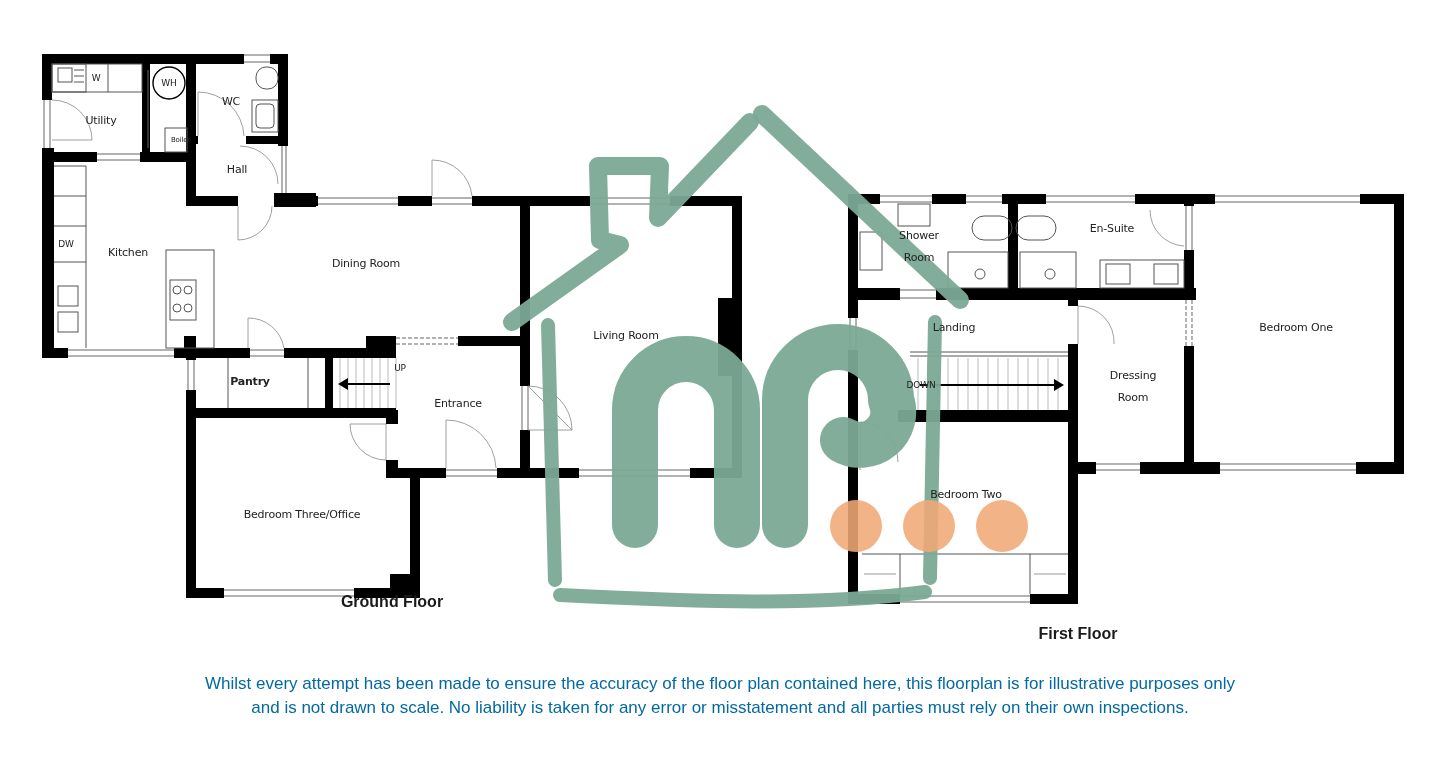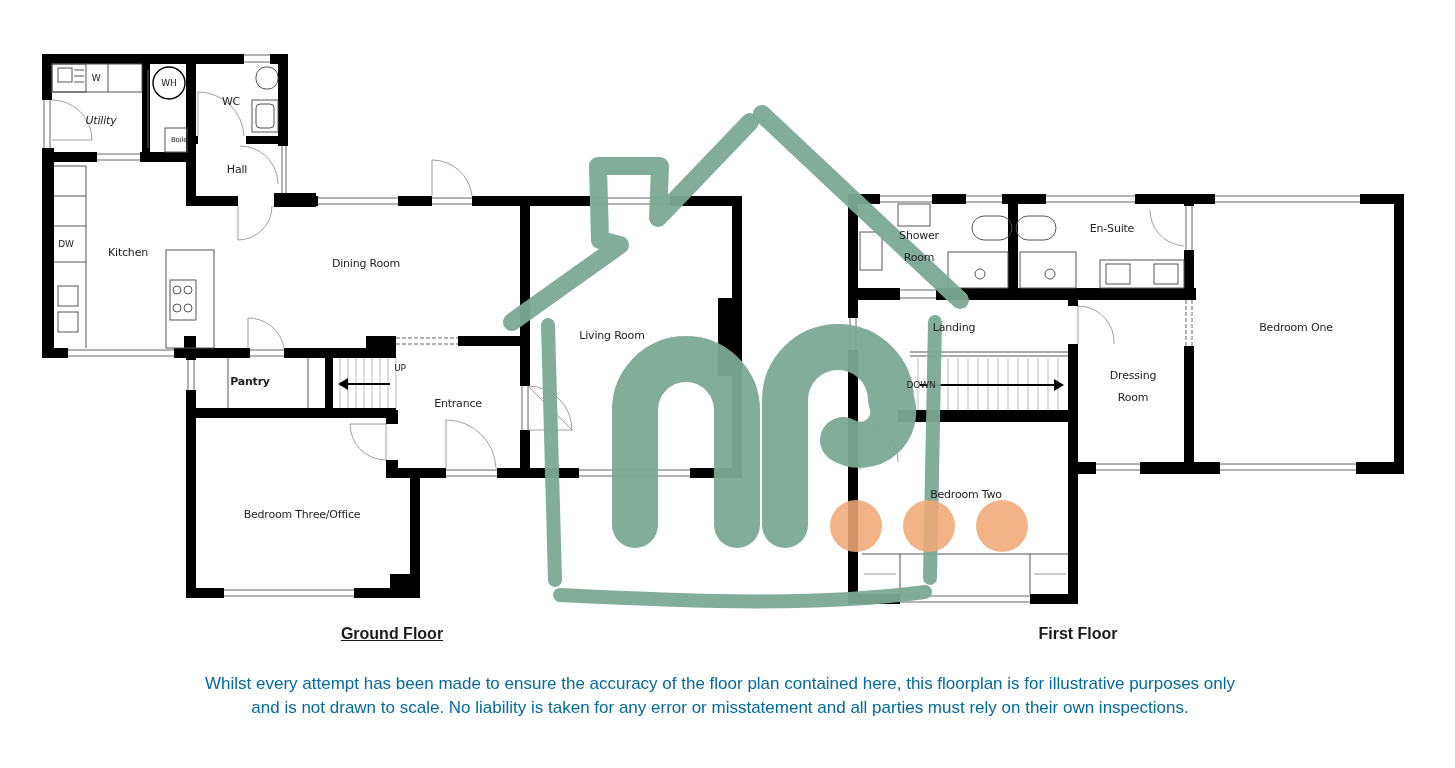--- a/index.html
+++ b/index.html
@@ -264,42 +264,42 @@
     <path d="M635 525 L635 410 A51 51 0 0 1 737 410 L737 525" stroke-width="46"></path>
     <path d="M785 525 L785 400 A53 53 0 0 1 891 400 A33 33 0 0 1 843 440" stroke-width="46"></path>
   </g>
   <g fill="#f0a976" fill-opacity="0.88">
     <circle cx="856" cy="526" r="26"></circle>
     <circle cx="929" cy="526" r="26"></circle>
     <circle cx="1002" cy="526" r="26"></circle>
   </g>
 </svg>
 
-<div class="label" style="left:101px;top:121px;font-style:italic;">Utility</div>
+<div class="label" style="left:101px;top:121px;">Utility</div>
 <div class="label" style="left:231px;top:102px;">WC</div>
 <div class="label" style="left:237px;top:170px;">Hall</div>
 <div class="label" style="left:128px;top:253px;">Kitchen</div>
 <div class="label" style="left:366px;top:264px;text-align:center;">Dining Room</div>
-<div class="label" style="left:612px;top:336px;text-align:center;">Living Room</div>
+<div class="label" style="left:626px;top:336px;text-align:center;">Living Room</div>
 <div class="label" style="left:250px;top:382px;font-weight:bold;">Pantry</div>
 <div class="label" style="left:458px;top:404px;">Entrance</div>
 <div class="label" style="left:302px;top:515px;">Bedroom Three/Office</div>
 
 <div class="label small" style="left:96px;top:78px;">W</div>
 <div class="label small" style="left:169px;top:83px;">WH</div>
 <div class="label tiny" style="left:176px;top:140px;padding-left:9px;">Boiler</div>
 <div class="label small" style="left:66px;top:244px;">DW</div>
 <div class="label small" style="left:400px;top:368px;">UP</div>
 
 <div class="label" style="left:919px;top:236px;">Shower</div>
 <div class="label" style="left:919px;top:258px;">Room</div>
 <div class="label" style="left:1112px;top:229px;">En-Suite</div>
 <div class="label" style="left:954px;top:328px;">Landing</div>
 <div class="label" style="left:1133px;top:376px;">Dressing</div>
 <div class="label" style="left:1133px;top:398px;">Room</div>
 <div class="label" style="left:1296px;top:328px;">Bedroom One</div>
 <div class="label" style="left:966px;top:495px;">Bedroom Two</div>
 <div class="label small" style="left:901px;top:385px;margin-left:20px;">DOWN</div>
 
-<div class="floor-title" style="left:392px;top:634px;text-decoration:underline;">Ground Floor</div>
+<div class="floor-title" style="left:392px;top:602px;">Ground Floor</div>
 <div class="floor-title" style="left:1078px;top:634px;">First Floor</div>
 
 <div class="disclaimer">Whilst every attempt has been made to ensure the accuracy of the floor plan contained here, this floorplan is for illustrative purposes only and is not drawn to scale. No liability is taken for any error or misstatement and all parties must rely on their own inspections.</div>
 
 </body></html>

